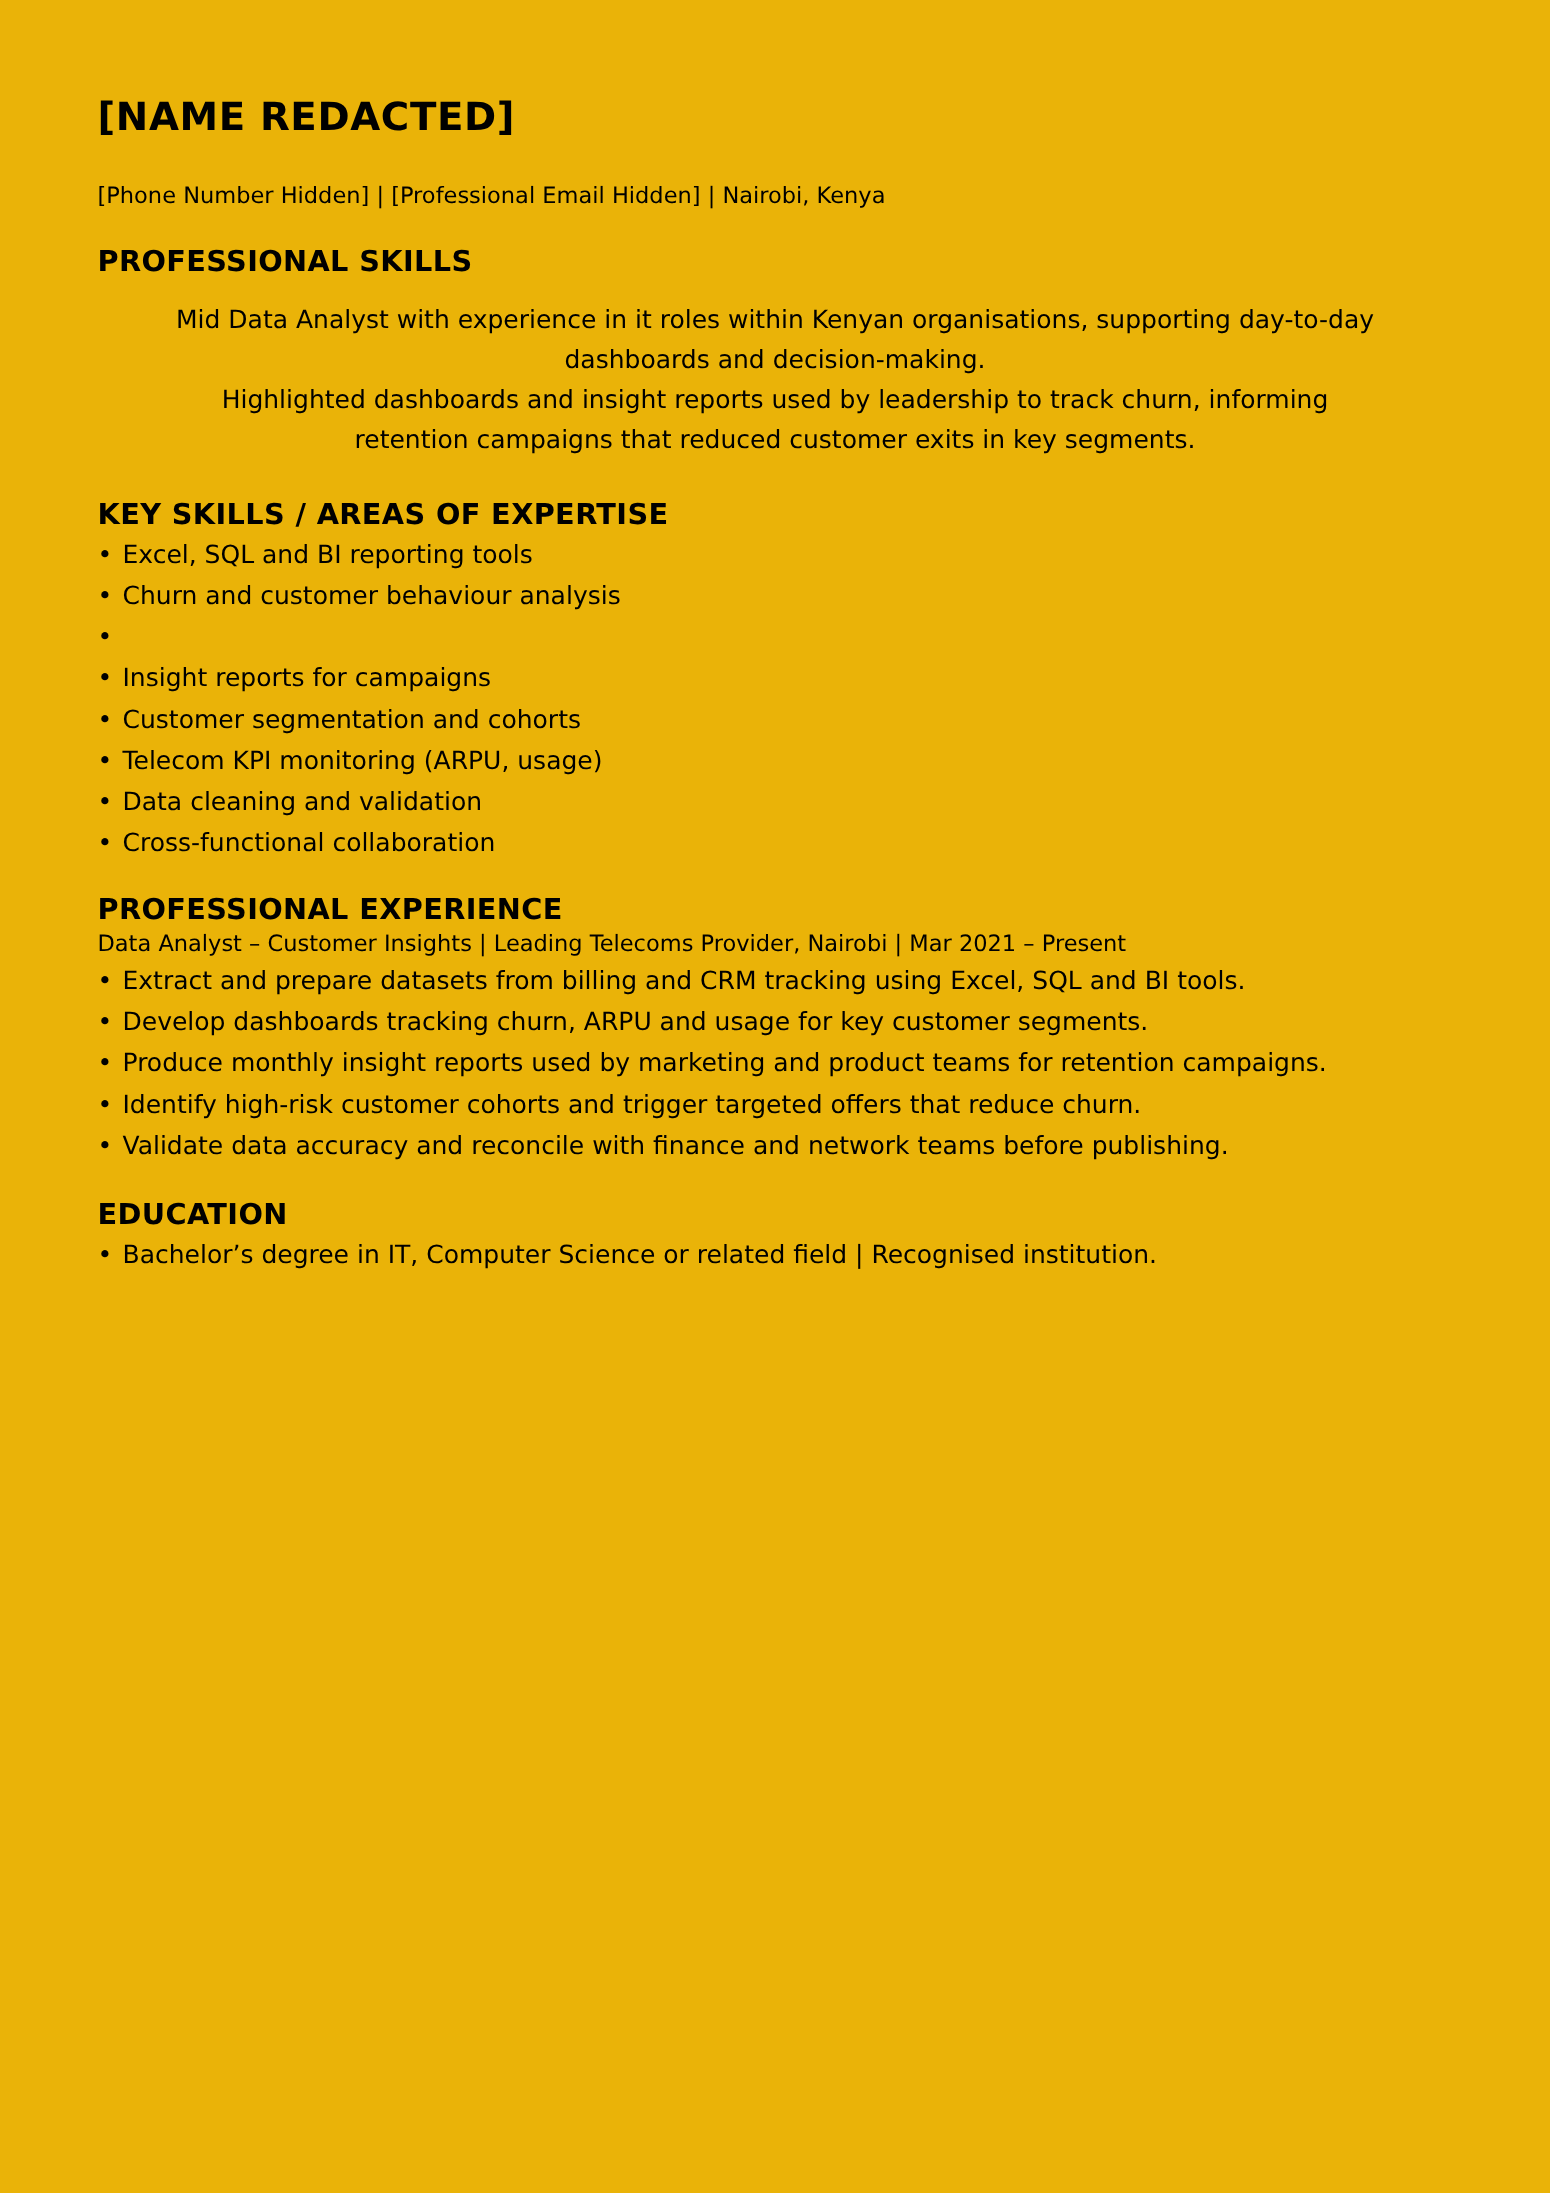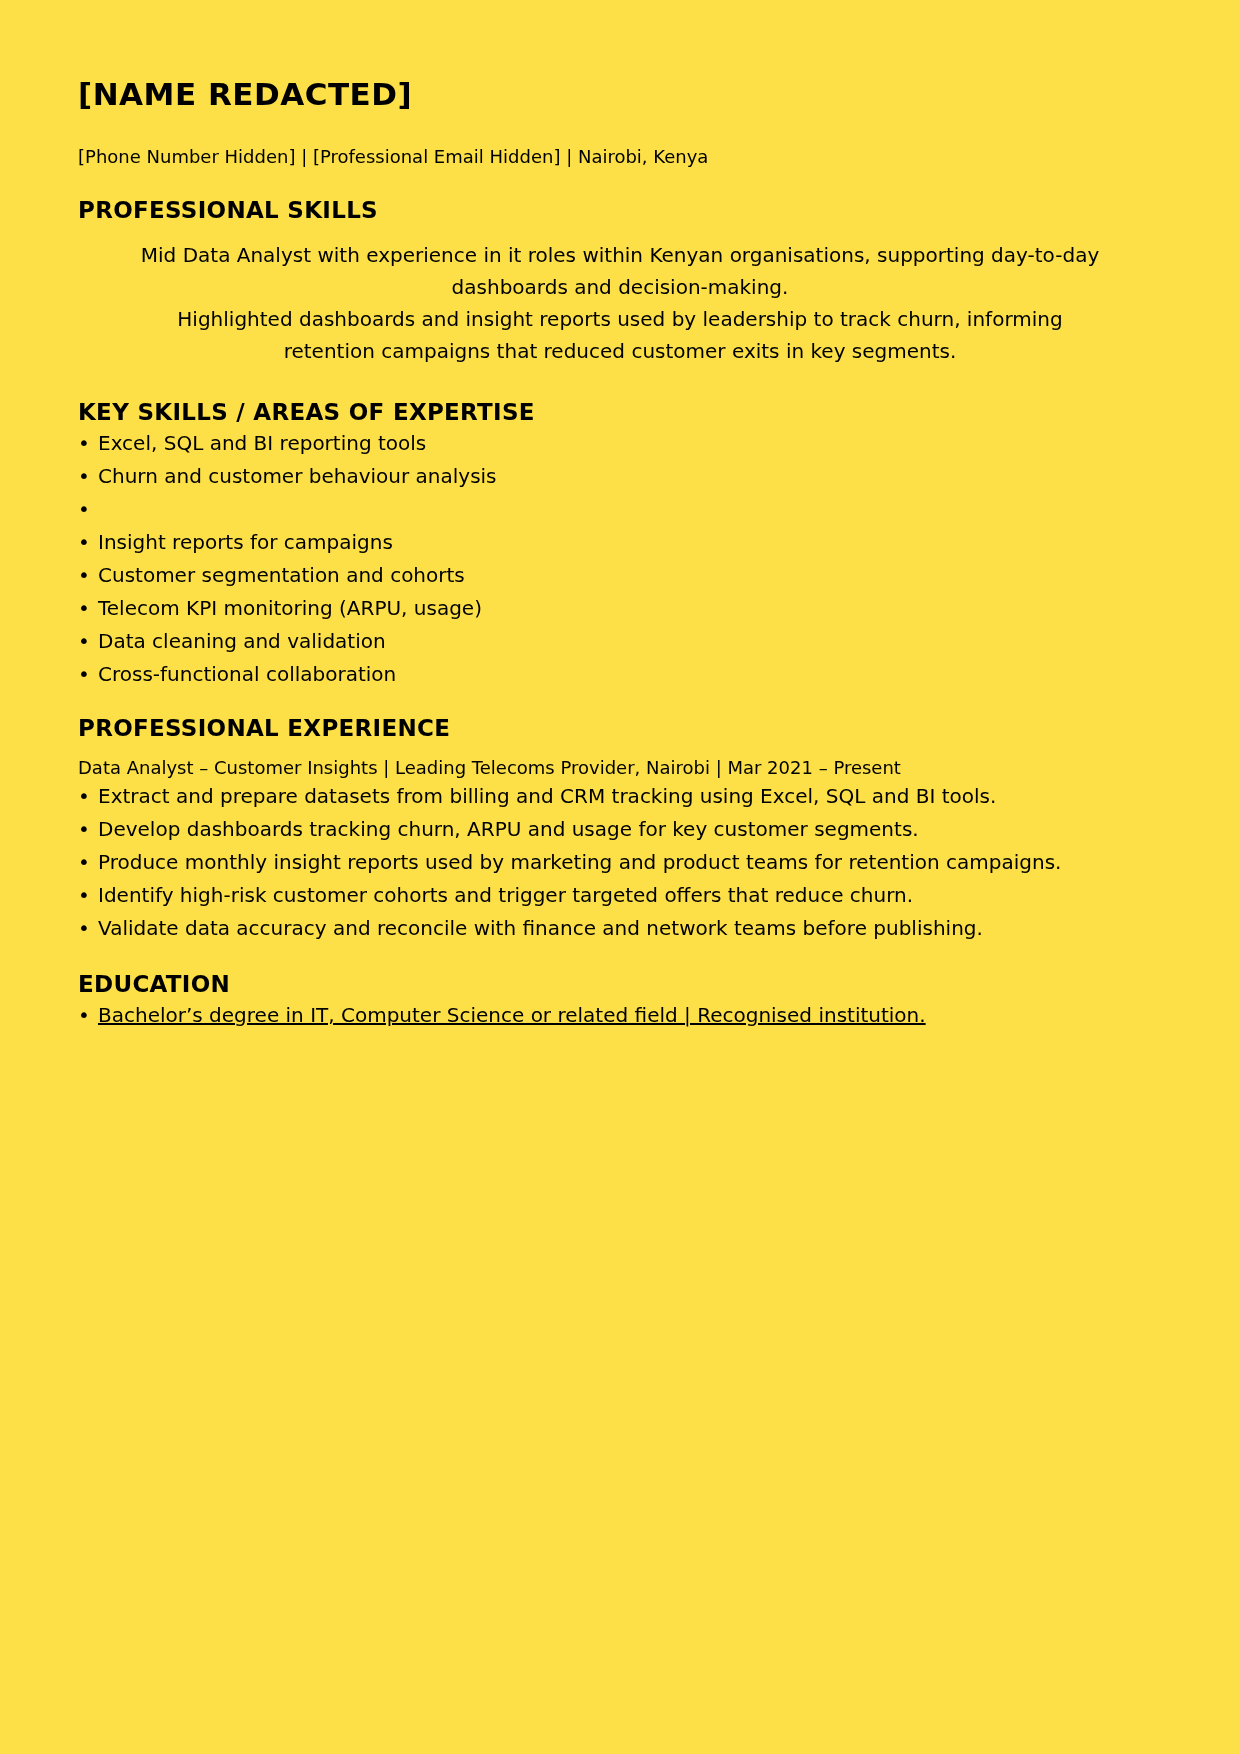--- a/index.html
+++ b/index.html
@@ -13,21 +13,21 @@
     position: relative;
     overflow: hidden;
     font-family: "DejaVu Sans", sans-serif;
     color: #000000;
   }
   .page {
     box-sizing: border-box;
     width: 1240px;
     height: 1754px;
     padding: 76px 78px 0 78px;
-    background: #fde047;
+    background: #eab308;
   }
   .candidate-name {
     margin: 0;
     font-size: 31px;
     line-height: 36px;
     font-weight: bold;
     letter-spacing: 0.5px;
     white-space: nowrap;
   }
   .contact-line {
@@ -57,37 +57,37 @@
     text-align: center;
   }
 
   ul.bullet-list {
     margin: 0;
     padding: 0;
     list-style: none;
   }
   .list-skills     { margin-top: 18px; }
   .list-experience { margin-top: 7px; }
-  .list-education  { margin-top: 12px; text-decoration: underline; }
+  .list-education  { margin-top: 12px; }
 
   ul.bullet-list li {
     font-size: 20px;
     line-height: 33px;
     white-space: nowrap;
   }
   .blt {
     display: inline-block;
     width: 20px;
   }
   .blt::before {
     content: "\2022";
     font-size: 20px;
   }
   .role-line {
-    margin-top: 12px;
+    margin-top: 0;
     font-size: 18px;
     line-height: 25px;
     white-space: nowrap;
   }
 </style>
 </head>
 <body>
 
 <div class="page">
 

